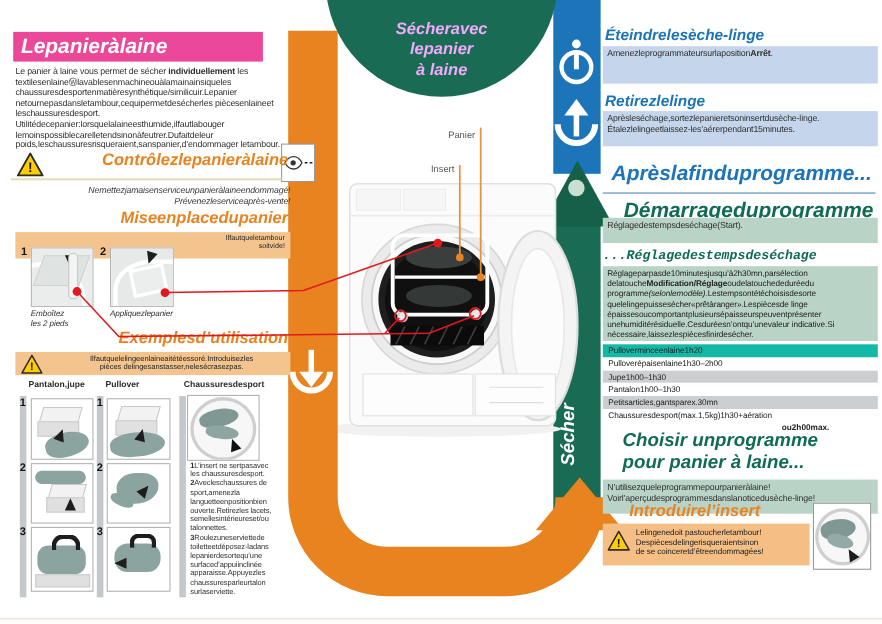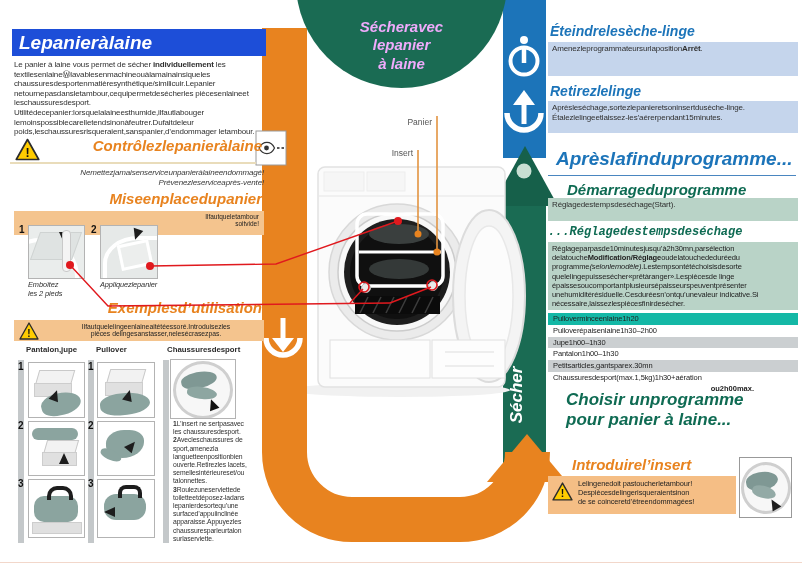--- a/index.html
+++ b/index.html
@@ -118,21 +118,21 @@
   <div class="abs" style="left:296px;top:-123px;width:211px;height:211px;border-radius:50%;
        background:#1A6B53;z-index:1;">
     <div style="position:absolute;bottom:15px;left:0;width:100%;text-align:center;color:#f0abfc;
          font-weight:bold;font-style:italic;font-size:15px;line-height:18.5px;">
       <div>Sécheravec</div>
       <div>lepanier</div>
       <div>à laine</div>
     </div>
   </div>
 
-  <div class="abs z2" style="left:12px;top:29px;width:254px;height:27px;background:#1d4ed8;">
+  <div class="abs z2" style="left:12px;top:29px;width:227px;height:27px;background:#ec4899;">
     <span style="display:block;padding-left:7px;font-size:19px;line-height:27px;color:#fff;
           font-weight:bold;font-style:italic;">Lepanieràlaine</span>
   </div>
 
   <div class="abs z2 body-txt" style="left:14px;top:60px;width:252px;">
     <span>Le panier à laine vous permet de sécher </span><b>individuellement</b><span> les textilesenlaineⓌlavablesenmachineouàlamainainsiqueles chaussuresdesportenmatièresynthétique/similicuir.Lepanier netournepasdansletambour,cequipermetdesécherles piècesenlaineet leschaussuresdesport.</span>
     <div>Utilitédecepanier:lorsquelalaineesthumide,ilfautlabouger lemoinspossiblecarelletendsinonàfeutrer.Dufaitdeleur poids,leschaussuresrisqueraient,sanspanier,d’endommager letambour.</div>
   </div>
 
   <svg class="warn-svg z2" style="left:15px;top:138px;" width="25" height="23" viewBox="0 0 30 27">
@@ -268,41 +268,45 @@
 
   <div class="abs z2 h-blue" style="left:550px;top:83px;font-size:14px;">Retirezlelinge</div>
   <div class="abs z2 box-blue body-txt" style="left:548px;top:101px;width:250px;height:32px;padding:2px 4px;box-sizing:border-box;">
     <div>Aprèsleséchage,sortezlepanieretsoninsertdusèche-linge.</div>
     <div>Étalezlelingeetlaissez-les’aérerpendant15minutes.</div>
   </div>
 
   <div class="abs z2 h-blue" style="left:556px;top:148px;font-size:19px;">Aprèslafinduprogramme...</div>
   <div class="abs z2" style="left:548px;top:175px;width:248px;height:1px;background:#4a86c0;"></div>
 
-  <div class="abs z2 h-green" style="left:567px;top:181px;font-size:15px;">Démarrageduprogramme</div>
+  <div class="abs z2 h-green" style="left:567px;top:181px;font-size:19px;">Démarrageduprogramme</div>
   <div class="abs z2 box-green body-txt" style="left:548px;top:198px;width:250px;height:23px;padding:2px 4px;box-sizing:border-box;">Réglagedestempsdeséchage(Start).</div>
 
   <div class="abs z2 h-green" style="left:548px;top:225px;font-size:12px;font-family:Liberation Mono, monospace;">...Réglagedestempsdeséchage</div>
   <div class="abs z2 box-green" style="left:548px;top:242px;width:250px;height:68px;padding:2px 4px;box-sizing:border-box;
        font-size:7.5px;line-height:9.2px;letter-spacing:-0.1px;color:#222;">
     <span>Réglageparpasde10minutesjusqu’à2h30mn,parsélection delatouche</span><b>Modification/Réglage</b><span>oudelatouchededuréedu programme</span><i>(selonlemodèle)</i><span>.Lestempsontétéchoisisdesorte quelelingepuissesécher«prêtàranger».Lespiècesde linge épaissesoucomportantplusieursépaisseurspeuventprésenter unehumiditérésiduelle.Cesduréesn’ontqu’unevaleur indicative.Si nécessaire,laissezlespiècesfinirdesécher.</span>
   </div>
 
   <div class="row-program z2" style="top:313px;background:#14b8a6;">Pulloverminceenlaine1h20</div>
   <div class="row-program z2" style="top:324.8px;background:#fff;">Pulloverépaisenlaine1h30–2h00</div>
   <div class="row-program z2" style="top:336.6px;background:#CBCFD1;">Jupe1h00–1h30</div>
   <div class="row-program z2" style="top:348.4px;background:#fff;">Pantalon1h00–1h30</div>
   <div class="row-program z2" style="top:360.2px;background:#CBCFD1;">Petitsarticles,gantsparex.30mn</div>
   <div class="row-program z2" style="top:372px;background:#fff;">Chaussuresdesport(max.1,5kg)1h30+aération</div>
   <div class="abs z2 right-al" style="left:548px;top:384px;width:206px;font-size:7.5px;color:#222;font-weight:bold;">ou2h00max.</div>
 
   <div class="abs z2 h-green" style="left:566px;top:390px;font-size:17px;line-height:19.5px;">
     <div>Choisir unprogramme</div>
     <div>pour panier à laine...</div>
   </div>
+  <div class="abs z2 box-green body-txt" style="left:548px;top:436px;width:250px;height:31px;padding:2px 4px;box-sizing:border-box;">
+    <div>N’utilisezqueleprogrammepourpanieràlaine!</div>
+    <div>Voirl’aperçudesprogrammesdanslanoticedusèche-linge!</div>
+  </div>
 
   <div class="abs z2 h-orange" style="left:572px;top:456px;font-size:15px;">Introduirel’insert</div>
   <div class="abs z2" style="left:548px;top:476px;width:188px;height:38px;background:#F5BE85;">
     <div class="tiny-txt" style="margin-left:30px;padding-top:3px;color:#222;">
       <div>Lelingenedoit pastoucherletambour!</div>
       <div>Despiècesdelingerisqueraientsinon</div>
       <div>de se coinceretd’êtreendommagées!</div>
     </div>
   </div>
   <svg class="warn-svg z2" style="left:552px;top:482px;" width="21" height="19" viewBox="0 0 30 27">

